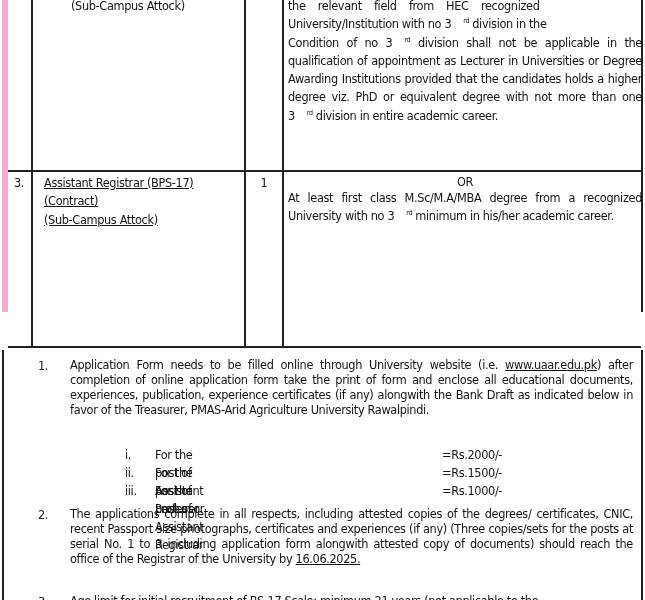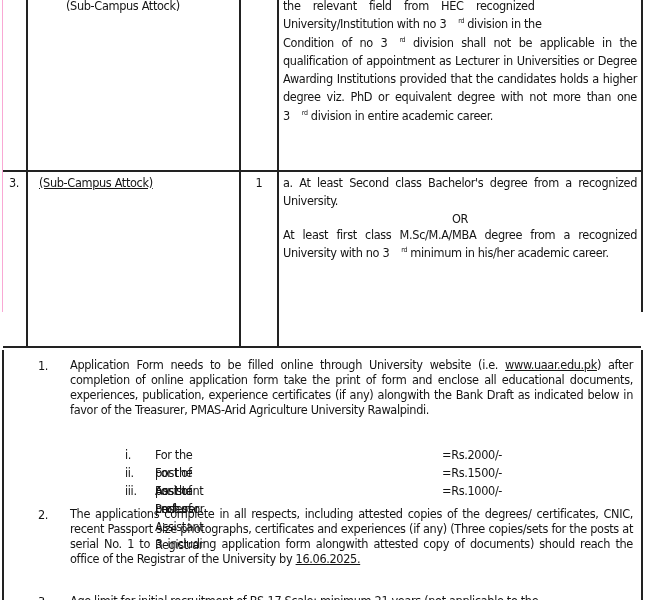--- a/index.html
+++ b/index.html
@@ -6,21 +6,21 @@
     body {
       width: 645px; height: 600px; overflow: hidden; position: relative;
       font-family: "DejaVu Sans Condensed", "DejaVu Sans", sans-serif;
       color: #141414;
       font-size: 12.6px;
       letter-spacing: -0.35px;
     }
     .page { position: absolute; left: 0; top: 0; width: 645px; height: 600px; }
 
     
-    .tbl { position: absolute; left: 2px; top: 0; width: 641px; height: 312px; border-left: 1px solid #f9a8d4; border-right: 2px solid #222; box-sizing: border-box; }
+    .tbl { position: absolute; left: 2px; top: 0; width: 641px; height: 312px; border-left: 6px solid #f9a8d4; border-right: 2px solid #222; box-sizing: border-box; }
     .vline { position: absolute; top: 0; width: 1.5px; background: #222; }
     .hline { position: absolute; left: 0; right: 0; height: 2px; background: #222; }
 
     .cell { position: absolute; line-height: 18.3px; }
     .just { text-align: justify; text-align-last: left; }
     .u { text-decoration: underline; }
     .center { text-align: center; }
     .bold { font-weight: normal; }
     sup { font-size: 7px; vertical-align: 5px; line-height: 0; padding-left: 12px; }
 
@@ -49,25 +49,25 @@
     <div class="cell" style="left:63px;top:-3px">(Sub-Campus Attock)</div>
 
     <div class="cell just" style="left:280px;top:-3px;width:354px">
       <div class="just" style="word-spacing:9px">the relevant field from HEC recognized</div>
       <div><span>University/Institution with no 3</span><sup>rd</sup><span> division in the</span></div>
       <div class="just" style="text-align-last:left"><span>Condition of no 3</span><sup>rd</sup><span> division shall not be applicable in the qualification of appointment as Lecturer in Universities or Degree Awarding Institutions provided that the candidates holds a higher degree viz. PhD or equivalent degree with not more than one 3</span><sup>rd</sup><span> division in entire academic career.</span></div>
     </div>
 
     <div class="cell" style="left:6px;top:174px">3.</div>
     <div class="cell" style="left:36px;top:174px;width:196px">
+      <div class="u">Assistant Registrar (BPS-17) (Contract)</div>
       <div class="u">(Sub-Campus Attock)</div>
     </div>
     <div class="cell center" style="left:238px;top:174px;width:36px">1</div>
     <div class="cell" style="left:280px;top:174px;width:354px">
-      <div class="just">a. At least Second class Bachelor's degree from a recognized University.</div>
       <div class="center bold" style="line-height:15px">OR</div>
       <div class="just"><span>At least first class M.Sc/M.A/MBA degree from a recognized University with no 3</span><sup>rd</sup><span> minimum in his/her academic career.</span></div>
     </div>
   </div>
 
   <div class="notes">
     <div class="num" style="left:34px;top:7px;line-height:17.4px">1.</div>
     <div class="note just" style="left:66px;top:7px;width:563px"><span>Application Form needs to be filled online through University website (i.e. </span><a class="u">www.uaar.edu.pk</a><span>) after completion of online application form take the print of form and enclose all educational documents, experiences, publication, experience certificates (if any) alongwith the Bank Draft as indicated below in favor of the Treasurer, PMAS-Arid Agriculture University Rawalpindi.</span></div>
 
     <div style="position:absolute;left:121px;top:96px;width:420px">

